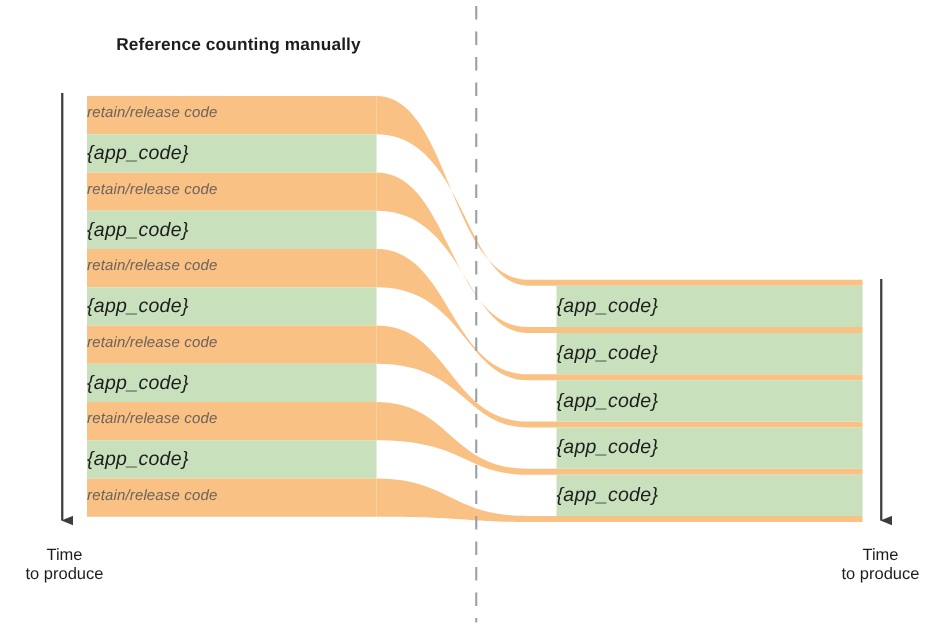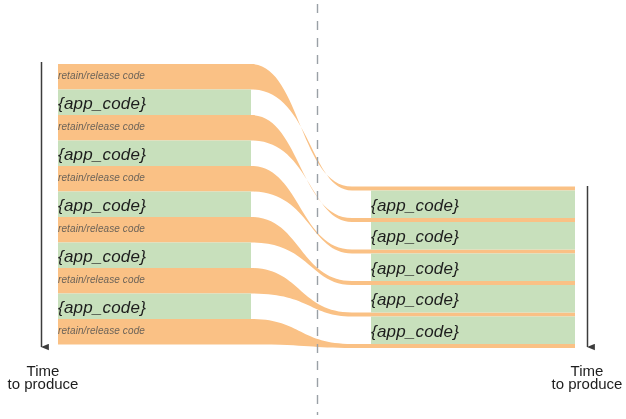--- a/index.html
+++ b/index.html
@@ -52,27 +52,27 @@
     font-style: italic;
     white-space: nowrap;
     pointer-events: none;
   }
   .label-retain {
     font-size: 10px;
     color: #6b6359;
     letter-spacing: 0.1px;
   }
   .label-app {
-    font-size: 17px;
+    font-size: 13px;
     color: #1d1d1d;
     letter-spacing: 0.2px;
   }
   .axis-caption {
     position: absolute;
-    font-size: 15px;
+    font-size: 11px;
     color: #1d1d1d;
     text-align: center;
     line-height: 13px;
     white-space: nowrap;
   }
   #caption-left {
     left: 0px;
     top: 364px;
     width: 86px;
   }
@@ -130,20 +130,21 @@
       <rect x="371" y="285.0" width="204" height="27.5" fill="#c8e0bc"></rect>
       <rect x="371" y="316.5" width="204" height="27.5" fill="#c8e0bc"></rect>
     </g>
 
     <line x1="317.5" y1="4" x2="317.5" y2="415" stroke="#9aa0a6" stroke-width="1.4" stroke-dasharray="9 8"></line>
 
     <line x1="41.5" y1="62" x2="41.5" y2="347" stroke="#3c3c3c" stroke-width="1.5" marker-end="url(#arrowhead)"></line>
     <line x1="587.5" y1="186" x2="587.5" y2="347" stroke="#3c3c3c" stroke-width="1.5" marker-end="url(#arrowhead)"></line>
   </svg>
 
+  <div class="heading" id="heading-left">Reference counting manually</div>
 
   <div class="bar-label label-retain" style="left:58px; top:70px; width:193px;">retain/release code</div>
   <div class="bar-label label-app" style="left:58px; top:94px; width:193px;">{app_code}</div>
   <div class="bar-label label-retain" style="left:58px; top:121px; width:193px;">retain/release code</div>
   <div class="bar-label label-app" style="left:58px; top:145px; width:193px;">{app_code}</div>
   <div class="bar-label label-retain" style="left:58px; top:172px; width:193px;">retain/release code</div>
   <div class="bar-label label-app" style="left:58px; top:196px; width:193px;">{app_code}</div>
   <div class="bar-label label-retain" style="left:58px; top:223px; width:193px;">retain/release code</div>
   <div class="bar-label label-app" style="left:58px; top:247px; width:193px;">{app_code}</div>
   <div class="bar-label label-retain" style="left:58px; top:274px; width:193px;">retain/release code</div>

